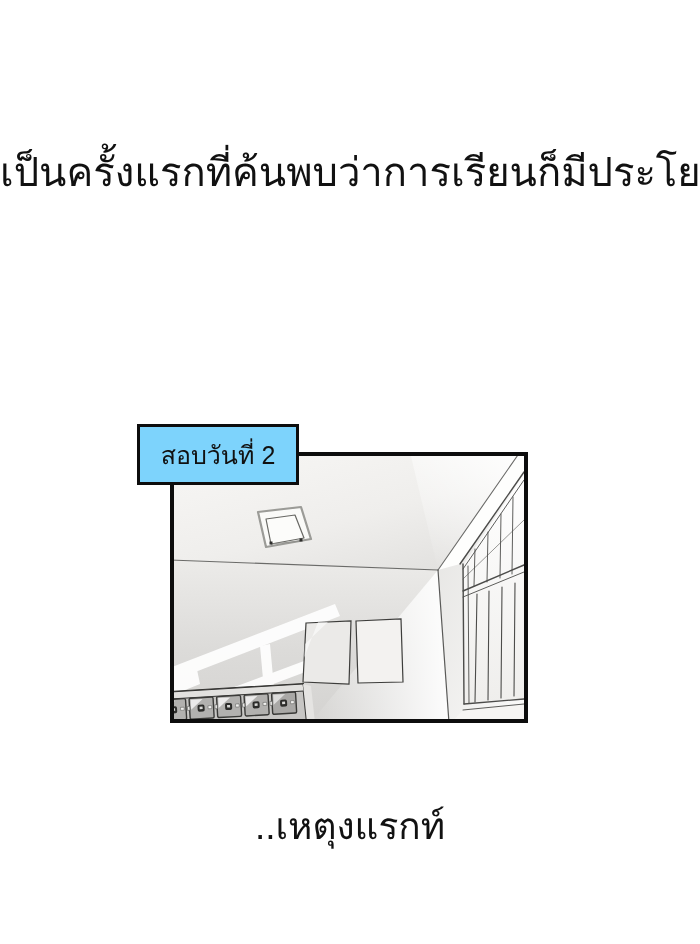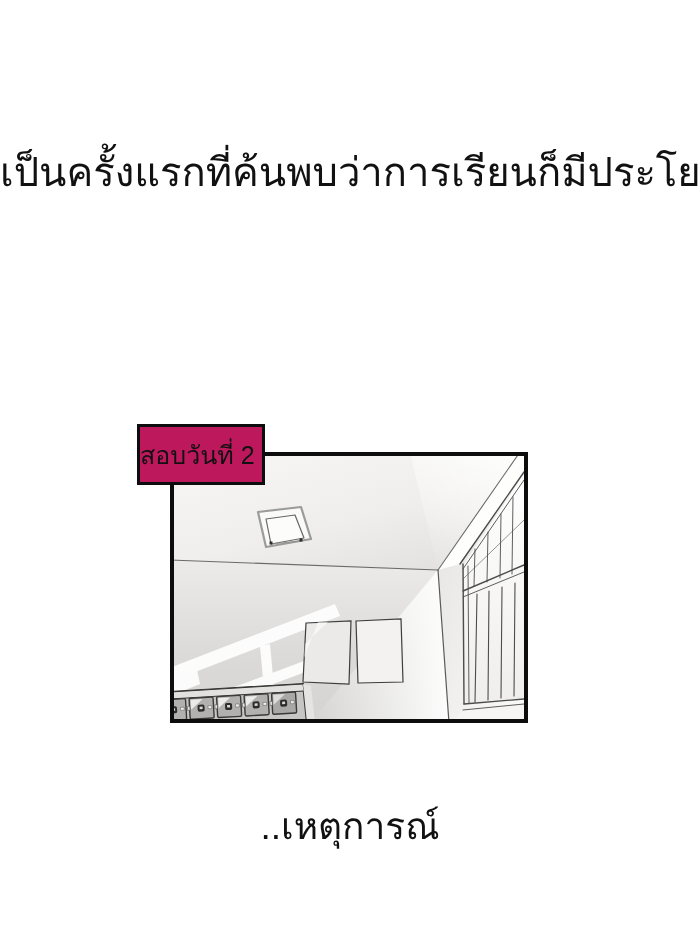--- a/index.html
+++ b/index.html
@@ -11,23 +11,23 @@
   }
   .caption{
     position:absolute;left:0;right:0;text-align:center;
     color:var(--ink,#111111);white-space:nowrap;
   }
   .caption-top{top:144px;font-size:40px;line-height:56px;}
   .caption-bottom{top:801px;font-size:37px;line-height:52px;}
   .panel{position:absolute;left:170px;top:452px;width:358px;height:271px;}
   .panel svg{display:block;width:358px;height:271px;}
   .panel-label{
-    position:absolute;left:137px;top:424px;width:128px;height:61px;
-    background:#be185d;border:3px solid var(--panel_border,#0d0d0d);
-    box-sizing:border-box;display:flex;align-items:center;justify-content:flex-start;
+    position:absolute;left:137px;top:424px;width:162px;height:61px;
+    background:#7dd3fc;border:3px solid var(--panel_border,#0d0d0d);
+    box-sizing:border-box;display:flex;align-items:center;justify-content:center;
     font-size:25px;z-index:5;
   }
 </style>
 </head>
 <body>
 
 <div class="page">
 
   <div class="caption caption-top">เป็นครั้งแรกที่ค้นพบว่าการเรียนก็มีประโยชน์</div>
 
@@ -181,15 +181,15 @@
       </g>
 
       <rect x="2" y="2" width="354" height="267" fill="none" stroke="#0d0d0d" stroke-width="4"></rect>
     </svg>
   </div>
 
   <div class="panel-label">
     <span>สอบวันที่ 2</span>
   </div>
 
-  <div class="caption caption-bottom">..เหตุการณ์</div>
+  <div class="caption caption-bottom">..เหตุงแรกท์</div>
 
 </div>
 
 </body></html>

